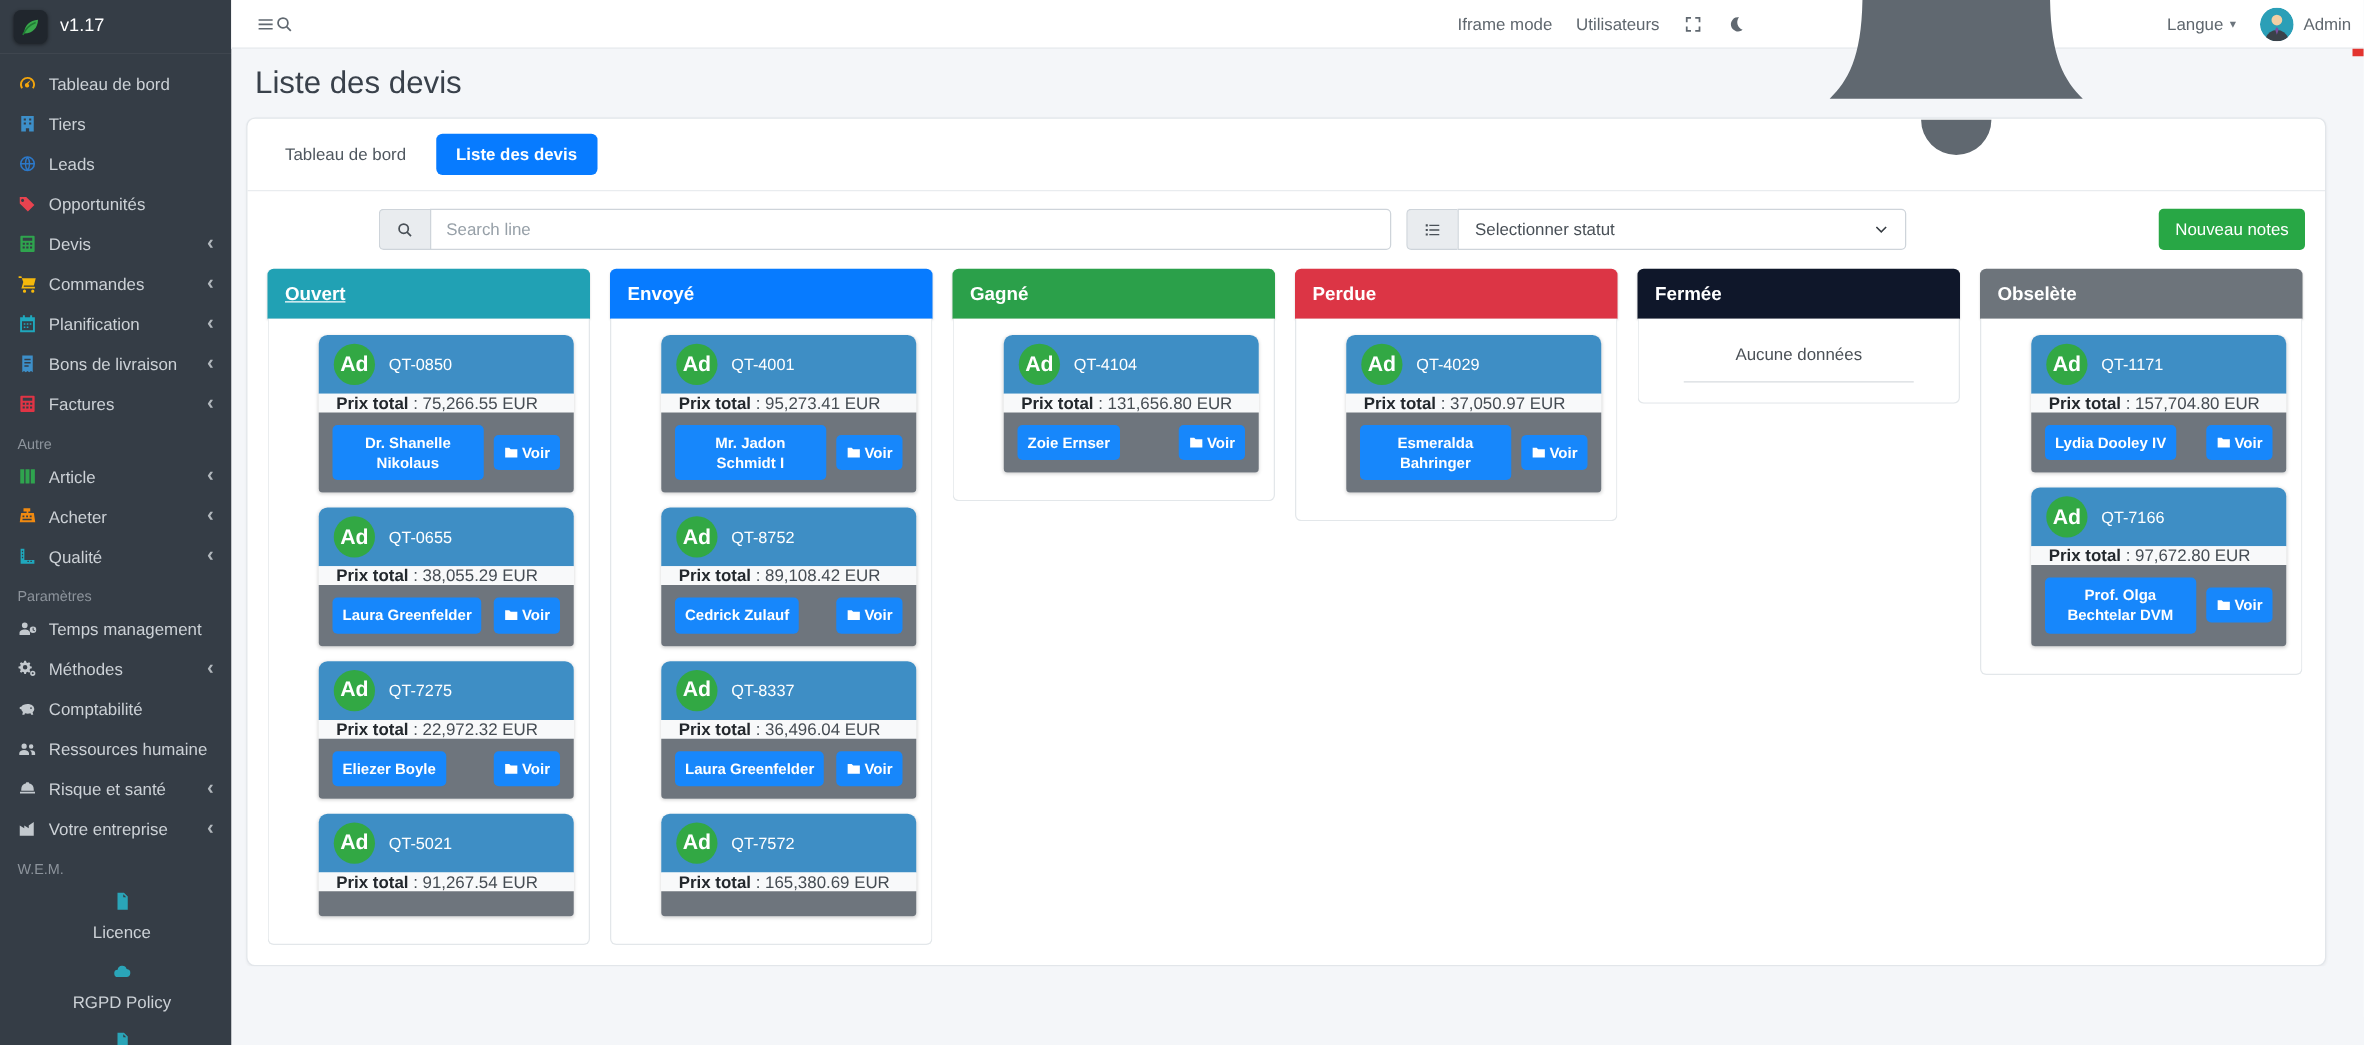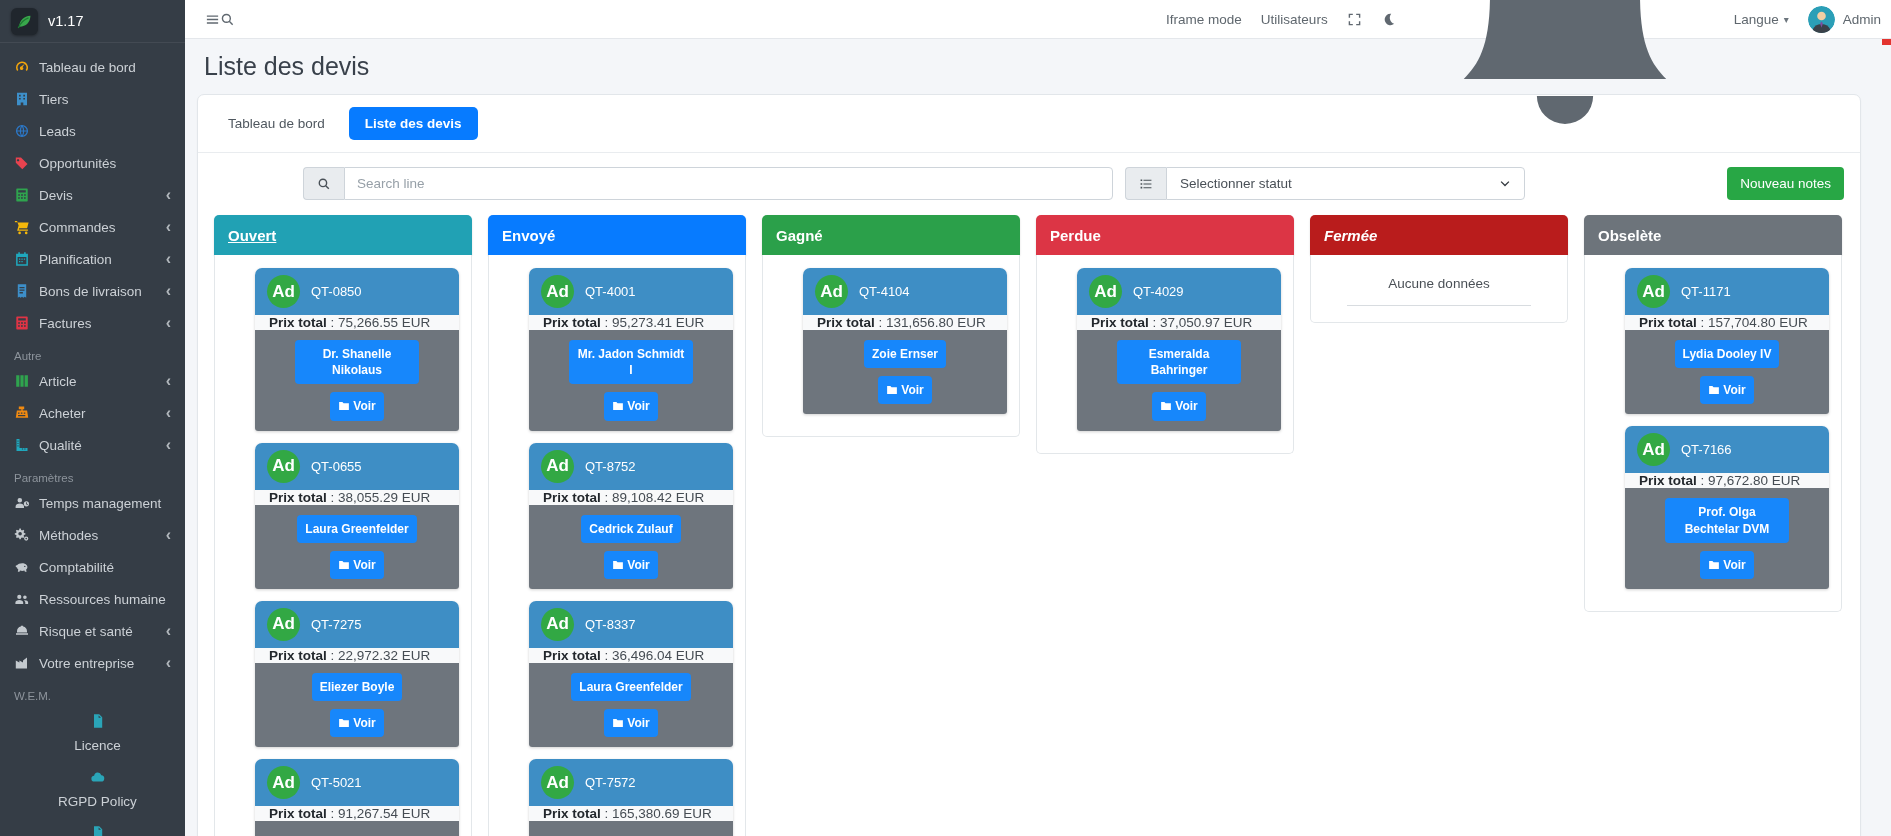--- a/index.html
+++ b/index.html
@@ -71,21 +71,21 @@
   .kcol-body.empty { padding:21px 0 16px; }
   .empty-text { font-size:13.5px; color:#4a5056; text-align:center; }
   .empty-line { width:72%; margin:14px auto 0; border-bottom:1px solid #d8dce0; }
 
   .kcard { border-radius:7px 7px 3px 3px; margin-bottom:12px; box-shadow:0 1px 3px rgba(0,0,0,.18); cursor:grab; }
   .kcard-header { background:#3e8ec5; border-radius:7px 7px 0 0; padding:7px 12px; display:flex; align-items:center; gap:11px; }
   .kavatar { width:33px; height:33px; border-radius:50%; background:#32a844; color:#fff; font-weight:700; font-size:17px; display:flex; align-items:center; justify-content:center; flex-shrink:0; }
   .kref { color:#fff; font-size:13px; }
   .kcard-body { background:#f8f9fa; padding:0 14px; font-size:13.5px; color:#454c53; }
   .kcard-body b { color:#23282d; }
-  .kcard-footer { background:#6e757d; border-radius:0 0 3px 3px; padding:10px 11px; display:flex; justify-content:space-between; align-items:center; gap:8px;flex-direction:column; }
+  .kcard-footer { background:#6e757d; border-radius:0 0 3px 3px; padding:10px 11px; display:flex; justify-content:space-between; align-items:center; gap:8px; }
   .kbtn { background:#1787fb; color:#fff; border-radius:4px; padding:6px 8px; font-size:12px; font-weight:600; line-height:1.35; text-align:center; }
   .kbtn.name { max-width:124px; }
   .kbtn .icon { width:12px; height:12px; }
 </style>
 </head>
 <body>
 
 <div class="app">
 
   <aside class="sidebar">
@@ -563,21 +563,21 @@
                             <path d="M1.5 2.8h4.3l1.6 1.6h7.1v8.8H1.5V2.8z"></path>
                           </svg>
                         </span>
                         <span>Voir</span>
                       </button>
                     </div>
                   </div>
                 </div>
               </div>
               <div class="kcol">
-                <div class="kcol-header" style="background: #b91c1c; font-style: italic;">Fermée</div>
+                <div class="kcol-header" style="background: #0f172a;">Fermée</div>
                 <div class="kcol-body empty">
                   <div class="empty-text">Aucune données</div>
                   <div class="empty-line"></div>
                 </div>
               </div>
               <div class="kcol">
                 <div class="kcol-header" style="background: rgb(109, 116, 123);">Obselète</div>
                 <div class="kcol-body">
                   <div class="kcard">
                     <div class="kcard-header">

